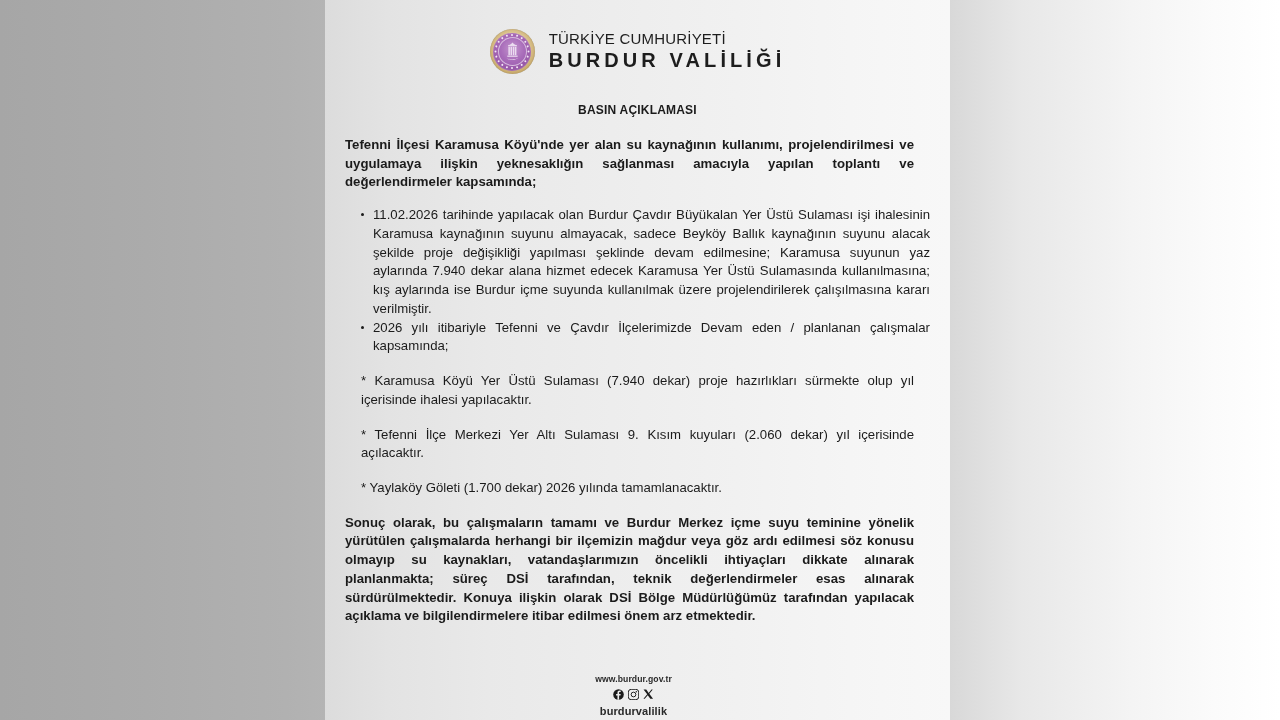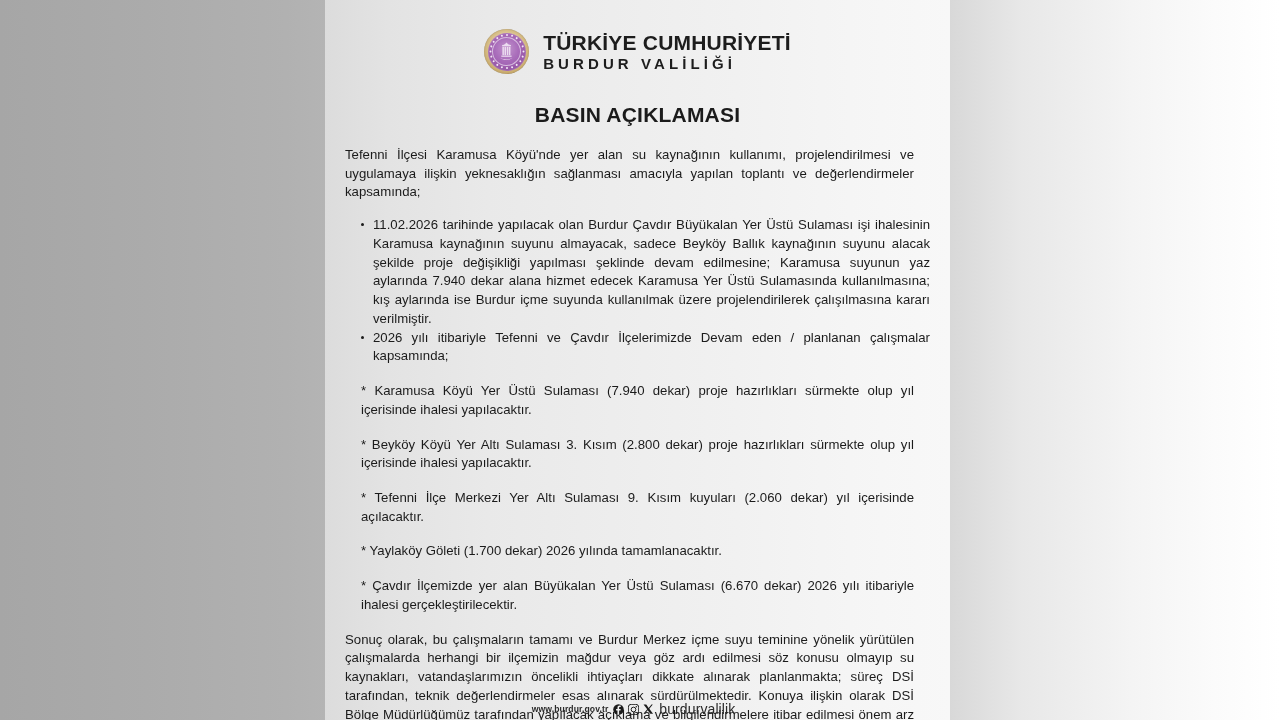--- a/index.html
+++ b/index.html
@@ -120,53 +120,54 @@
     position: absolute;
     left: 0; right: 0; top: 13px;
     margin: auto;
     width: 17px; height: 19px;
   }
 
   .lh-text {
     line-height: 1.22;
   }
   .lh-line1 {
-    font-size: 21px;
-    font-weight: 700;
+    font-size: 15px;
+    font-weight: 400;
     letter-spacing: .2px;
     color: #1d1d1d;
     white-space: nowrap;
   }
   .lh-line2 {
-    font-size: 15px;
+    font-size: 20px;
     font-weight: 700;
     letter-spacing: 4.1px;
     color: #1d1d1d;
     white-space: nowrap;
   }
 
   
   .doc-title {
     text-align: center;
-    font-size: 21px;
+    font-size: 12px;
     font-weight: 700;
     letter-spacing: .2px;
     margin-top: 29px;
   }
 
   
   .body-wrap {
     margin-top: 19px;
     font-size: 13.2px;
     line-height: 1.42;
   }
   p.para {
     margin: 0 16px 14px 0;
     text-align: justify;
     text-justify: inter-word;
+    font-weight: bold;
   }
   p.para:last-child { margin-bottom: 0; }
 
   ul.bullets {
     margin: 0 0 13px 0;
     padding: 0 0 0 28px;
     list-style: none;
   }
   ul.bullets li {
     position: relative;
@@ -204,23 +205,24 @@
     right: 8px;
     bottom: 3px;
     display: flex;
     align-items: center;
     justify-content: center;
     gap: 5px;
     font-size: 8.6px;
     font-weight: 700;
     color: #2a2a2a;
     letter-spacing: .1px;
+    flex-direction: column;
   }
   .page-footer .site { font-size: 8.6px; font-weight: 700; }
-  .page-footer .handle { font-size: 14px; font-weight: 400; }
+  .page-footer .handle { font-size: 11px; font-weight: 700; }
   .social {
     display: inline-flex;
     align-items: center;
     gap: 4px;
   }
   .social svg { display: block; }
 </style>
 </head>
 <body>
 
@@ -284,24 +286,22 @@
       <p class="para">Tefenni İlçesi Karamusa Köyü'nde yer alan su kaynağının kullanımı, projelendirilmesi ve uygulamaya ilişkin yeknesaklığın sağlanması amacıyla yapılan toplantı ve değerlendirmeler kapsamında;</p>
 
 
       <ul class="bullets">
         <li>11.02.2026 tarihinde yapılacak olan Burdur Çavdır Büyükalan Yer Üstü Sulaması işi ihalesinin Karamusa kaynağının suyunu almayacak, sadece Beyköy Ballık kaynağının suyunu alacak şekilde proje değişikliği yapılması şeklinde devam edilmesine; Karamusa suyunun yaz aylarında 7.940 dekar alana hizmet edecek Karamusa Yer Üstü Sulamasında kullanılmasına; kış aylarında ise Burdur içme suyunda kullanılmak üzere projelendirilerek çalışılmasına kararı verilmiştir.</li>
         <li>2026 yılı itibariyle Tefenni ve Çavdır İlçelerimizde Devam eden / planlanan çalışmalar kapsamında;</li>
       </ul>
 
       <div class="star-list">
         <p class="star-item">* Karamusa Köyü Yer Üstü Sulaması (7.940 dekar) proje hazırlıkları sürmekte olup yıl içerisinde ihalesi yapılacaktır.</p>
-        <p class="star-item">* Beyköy Köyü Yer Altı Sulaması 3. Kısım (2.800 dekar) proje hazırlıkları sürmekte olup yıl içerisinde ihalesi yapılacaktır.</p>
         <p class="star-item">* Tefenni İlçe Merkezi Yer Altı Sulaması 9. Kısım kuyuları (2.060 dekar) yıl içerisinde açılacaktır.</p>
         <p class="star-item">* Yaylaköy Göleti (1.700 dekar) 2026 yılında tamamlanacaktır.</p>
-        <p class="star-item">* Çavdır İlçemizde yer alan Büyükalan Yer Üstü Sulaması (6.670 dekar) 2026 yılı itibariyle ihalesi gerçekleştirilecektir.</p>
       </div>
 
       <p class="para">Sonuç olarak, bu çalışmaların tamamı ve Burdur Merkez içme suyu teminine yönelik yürütülen çalışmalarda herhangi bir ilçemizin mağdur veya göz ardı edilmesi söz konusu olmayıp su kaynakları, vatandaşlarımızın öncelikli ihtiyaçları dikkate alınarak planlanmakta; süreç DSİ tarafından, teknik değerlendirmeler esas alınarak sürdürülmektedir. Konuya ilişkin olarak DSİ Bölge Müdürlüğümüz tarafından yapılacak açıklama ve bilgilendirmelere itibar edilmesi önem arz etmektedir.</p>
 
     </div>
 
     <div class="page-footer">
       <span class="site">www.burdur.gov.tr</span>
 
       <span class="social">

